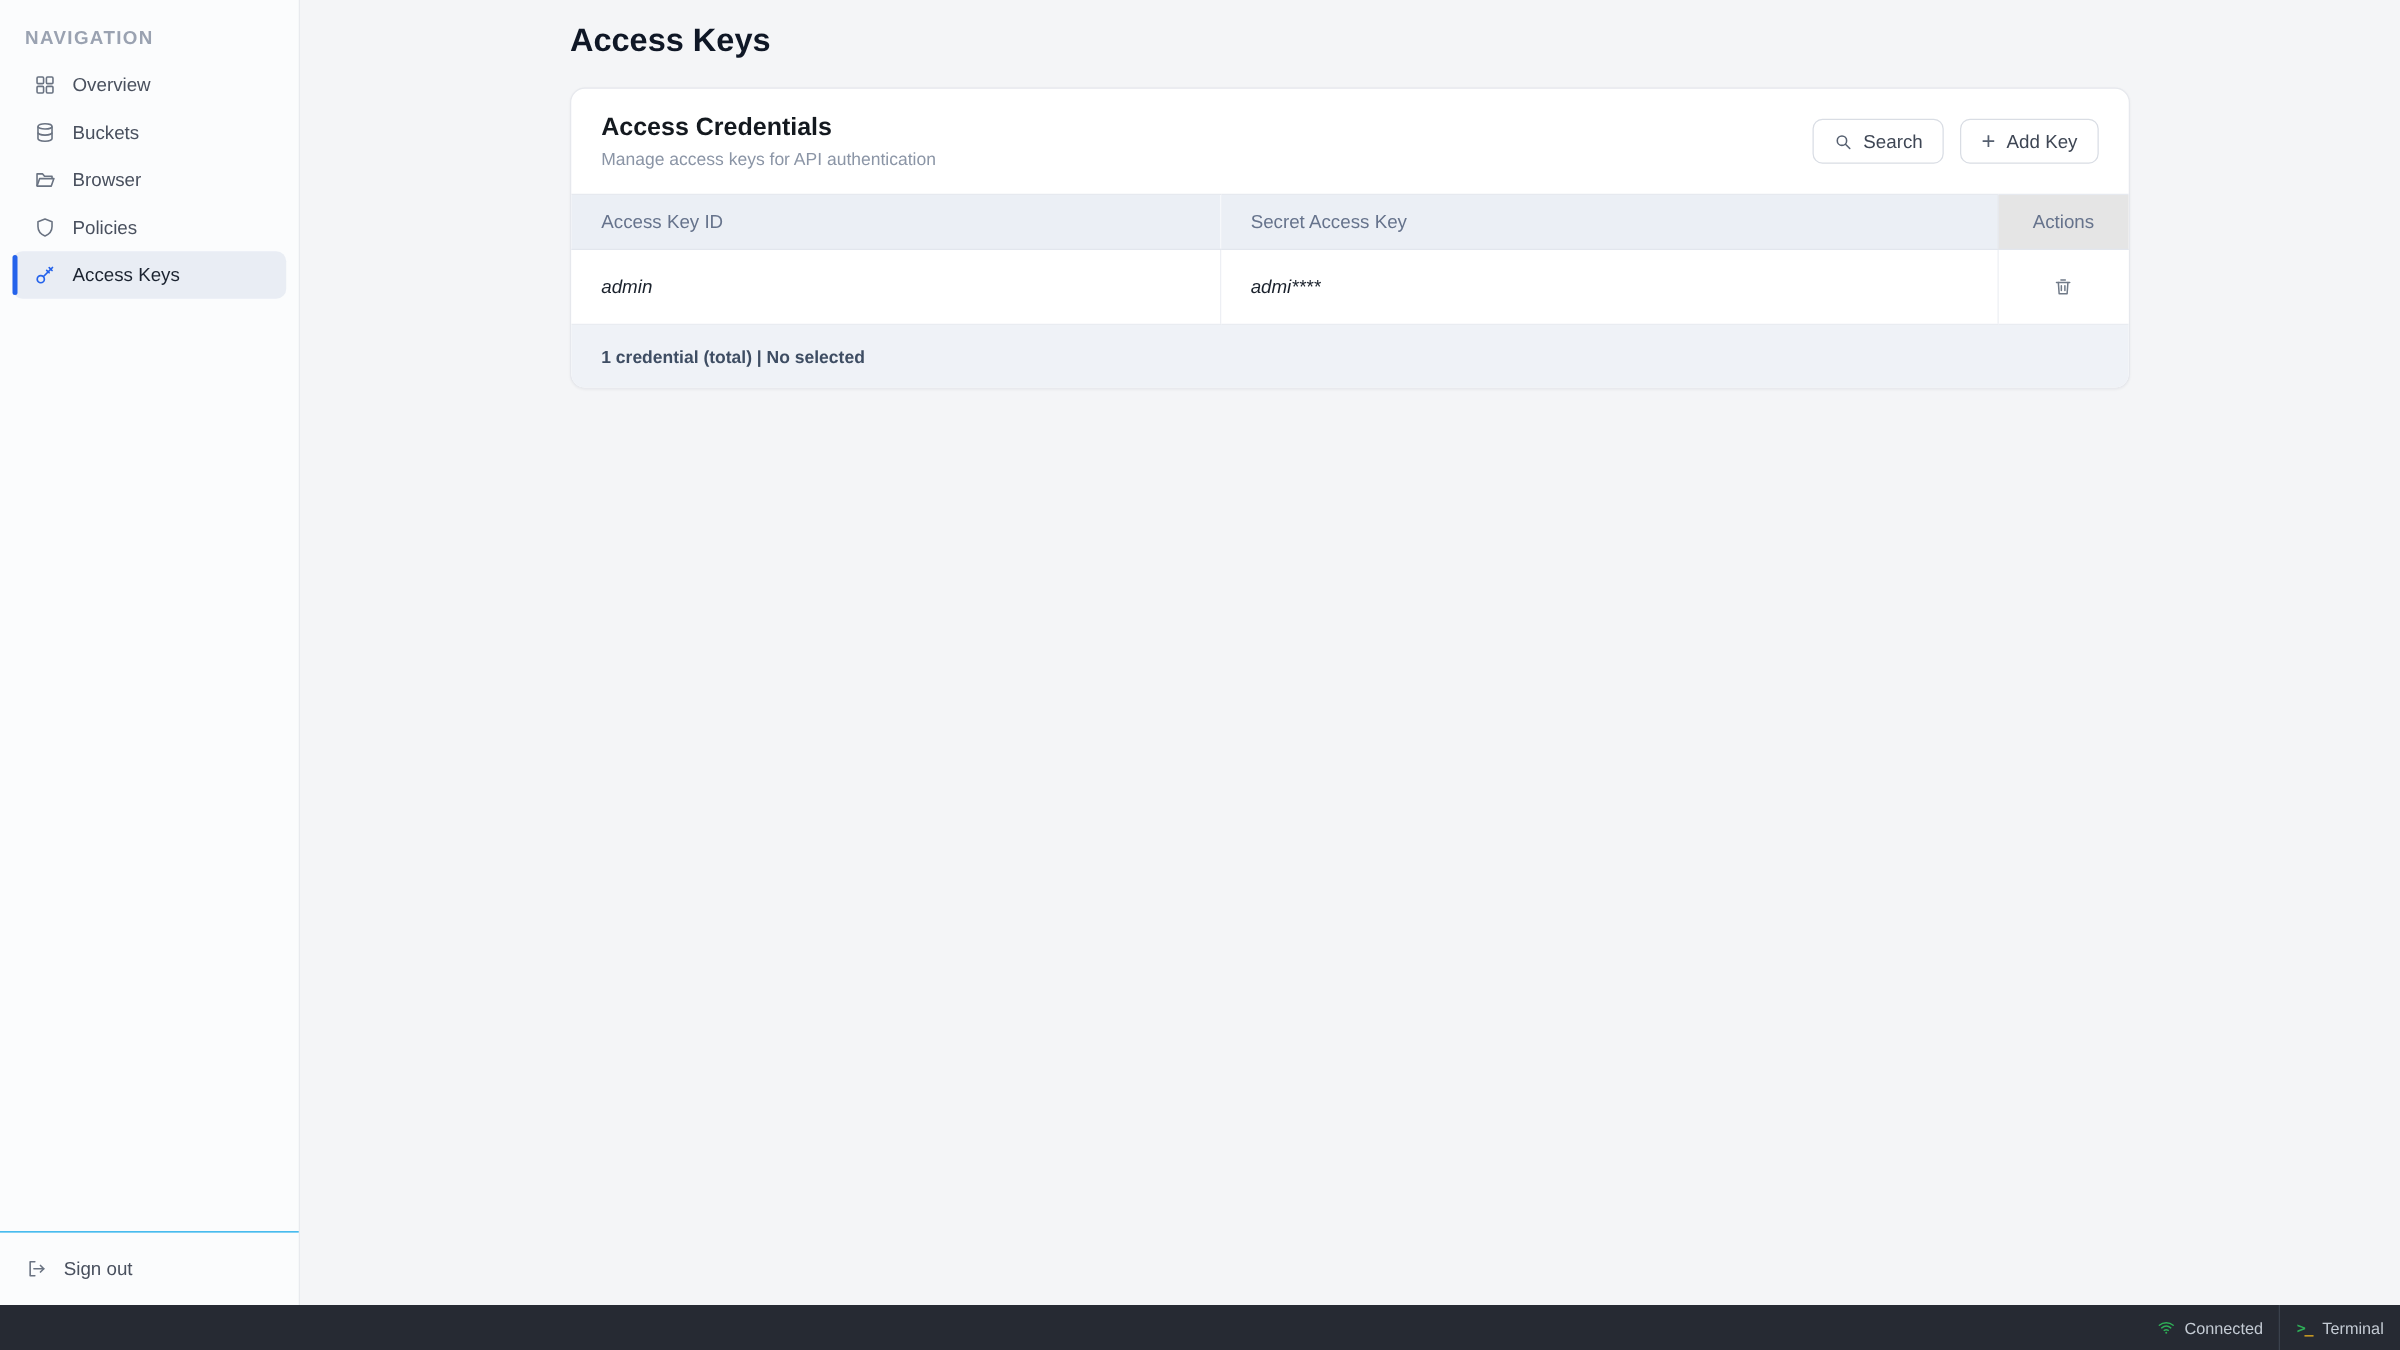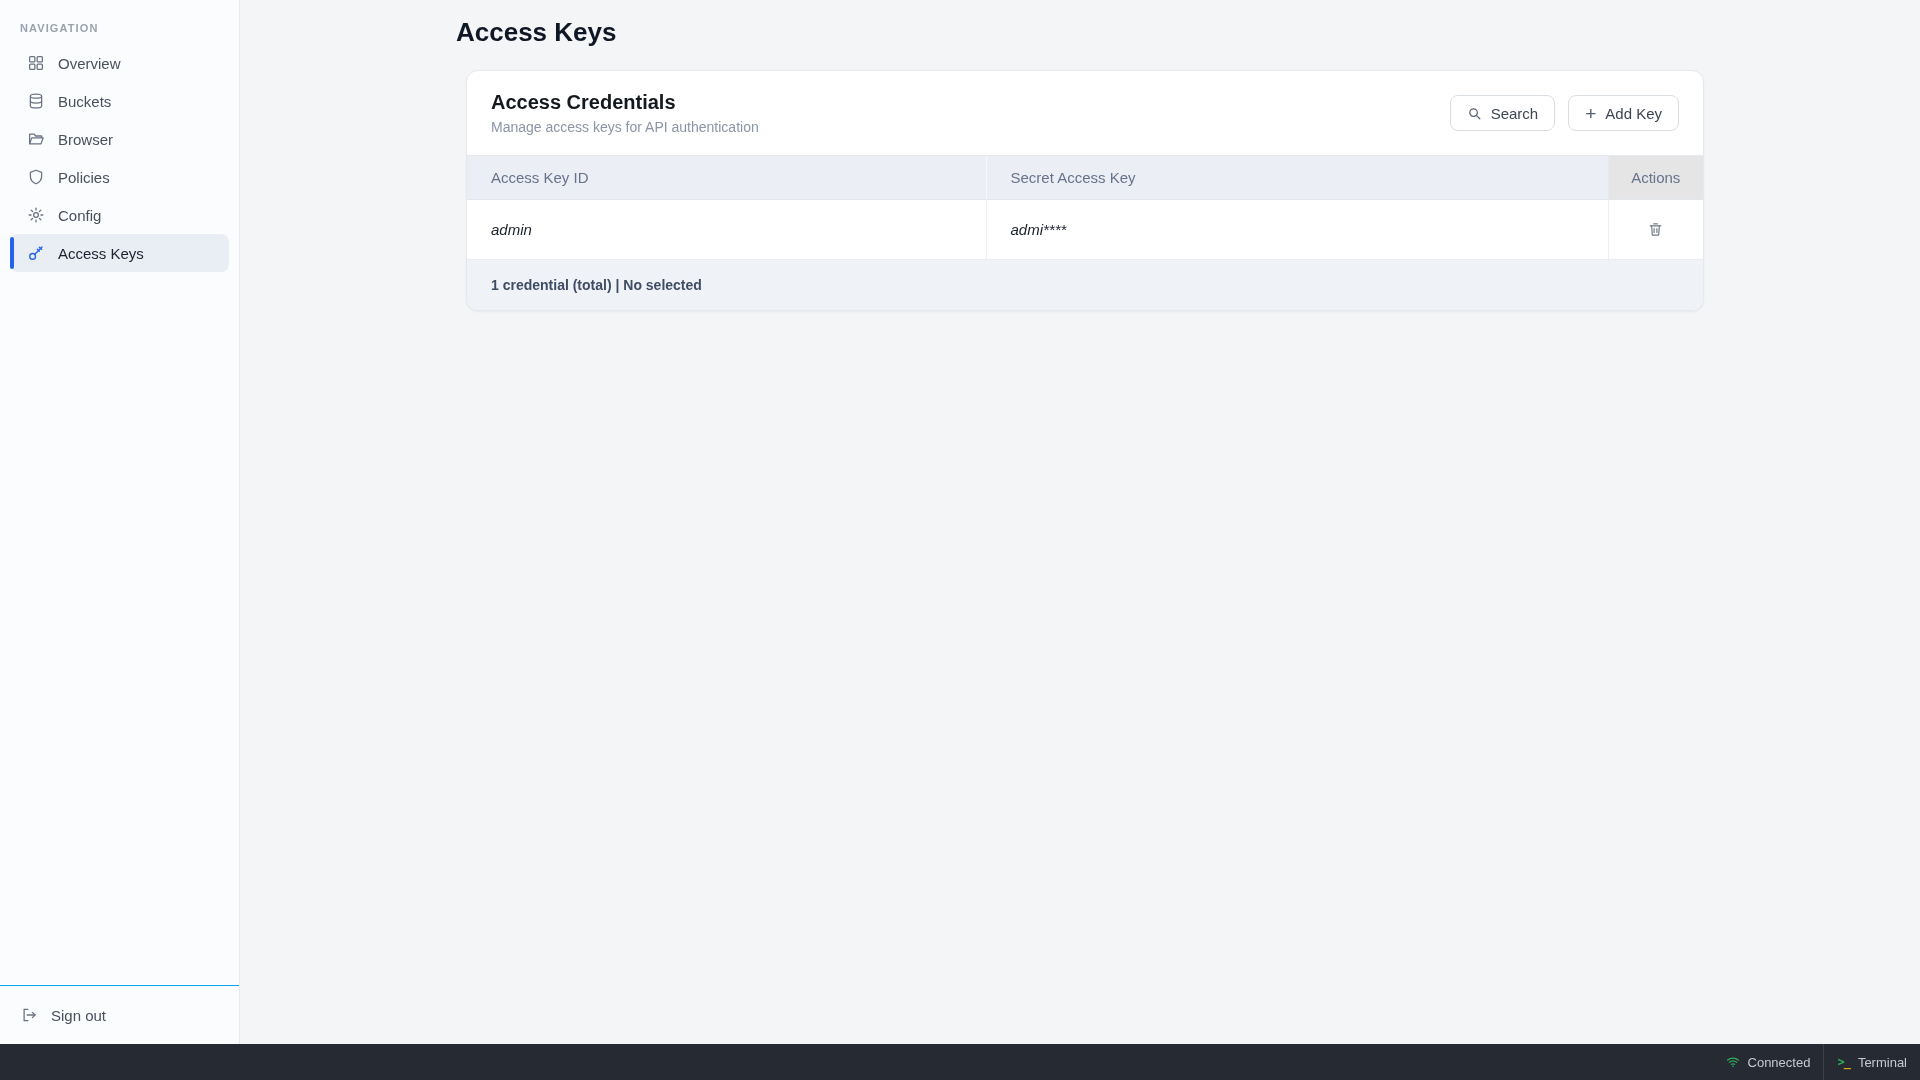--- a/index.html
+++ b/index.html
@@ -13,39 +13,39 @@
   body{font-family:"Liberation Sans","DejaVu Sans",sans-serif;background:#f4f5f7;}
   .app-root{width:1920px;height:1080px;display:flex;flex-direction:column;}
   .workspace{flex:1;display:flex;min-height:0;}
 
   
   .sidebar{width:240px;background:#fbfcfd;border-right:1px solid #e8eaee;display:flex;flex-direction:column;}
   .brand-row{display:flex;align-items:center;gap:14px;height:75px;padding:0 16px;border-bottom:1px solid #e8eaee;}
   .brand-logo{width:34px;height:34px;border-radius:9px;background:#e9ecf1;display:flex;align-items:center;justify-content:center;color:#3f4856;flex:none;}
   .brand-logo svg{width:18px;height:18px;}
   .brand-name{font-size:16px;font-weight:700;color:#151b26;letter-spacing:.1px;}
-  .nav-section-label{padding:22px 20px 10px;font-size:11px;font-weight:700;color:#9aa2b1;letter-spacing:1.1px;}
+  .nav-section-label{padding:22px 20px 10px;font-size:15px;font-weight:700;color:#9aa2b1;letter-spacing:1.1px;}
   .nav{padding:0 10px;display:flex;flex-direction:column;}
   .nav-item{position:relative;display:flex;align-items:center;gap:13px;height:38px;padding:0 10px 0 17px;border-radius:8px;color:#49505e;font-size:15px;cursor:pointer;}
   .nav-item .icon{width:18px;height:18px;color:#6a7382;display:flex;flex:none;}
   .nav-item .icon svg{width:18px;height:18px;}
   .nav-item.active{background:#e9edf4;color:#1b2330;font-weight:500;}
   .nav-item.active .icon{color:var(--accent-blue);}
   .nav-item.active::before{content:"";position:absolute;left:0;top:3px;bottom:3px;width:4px;border-radius:3px;background:var(--accent-blue);}
   .sidebar-spacer{flex:1;}
   .sidebar-footer{border-top:1px solid #0ea5e9;padding:12px 20px 12px;}
   .signout{display:flex;align-items:center;gap:13px;color:#49505e;font-size:15px;height:34px;cursor:pointer;}
   .signout .icon{width:18px;height:18px;color:#6a7382;display:flex;flex:none;}
   .signout .icon svg{width:18px;height:18px;}
 
   
   .main{flex:1;background:#f4f5f7;overflow:hidden;}
   .content{width:1248px;margin:0 auto;padding-top:14px;}
   .page-title{font-size:26px;line-height:36px;font-weight:700;color:#0f1726;}
-  .card{margin-top:20px;background:#ffffff;border:1px solid #e6e8ed;border-radius:12px;box-shadow:0 1px 2px rgba(16,24,40,.05);overflow:hidden;margin-left:10px;}
+  .card{margin-top:20px;background:#ffffff;border:1px solid #e6e8ed;border-radius:12px;box-shadow:0 1px 2px rgba(16,24,40,.05);overflow:hidden;}
   .card-header{display:flex;align-items:center;justify-content:space-between;height:84px;padding:0 24px;}
   .card-title{font-size:20px;font-weight:700;color:#14191f;}
   .card-subtitle{margin-top:5px;font-size:14px;color:#8b95a6;}
   .header-actions{display:flex;align-items:center;gap:13px;}
   .btn{display:flex;align-items:center;gap:9px;height:36px;padding:0 16px;background:#ffffff;border:1px solid #d9dde4;border-radius:8px;font-size:15px;color:#3e4654;cursor:pointer;font-family:inherit;}
   .btn .icon{display:flex;color:#566070;}
   .btn .icon svg{width:15px;height:15px;}
   .btn .plus{font-size:19px;line-height:1;color:#566070;font-weight:400;}
 
   table{width:100%;border-collapse:collapse;table-layout:fixed;}
@@ -112,29 +112,20 @@
           </span>
           <span>Browser</span>
         </div>
         <div class="nav-item">
           <span class="icon">
             <svg viewBox="0 0 24 24" fill="none" stroke="currentColor" stroke-width="1.7" stroke-linejoin="round">
               <path d="M12 3l7.5 2.8v5.2c0 4.6-3.2 8.3-7.5 10-4.3-1.7-7.5-5.4-7.5-10V5.8z"></path>
             </svg>
           </span>
           <span>Policies</span>
-        </div>
-        <div class="nav-item">
-          <span class="icon">
-            <svg viewBox="0 0 24 24" fill="none" stroke="currentColor" stroke-width="1.7">
-              <circle cx="12" cy="12" r="3.2"></circle>
-              <path d="M12 2.8v2.6M12 18.6v2.6M2.8 12h2.6M18.6 12h2.6M5.5 5.5l1.9 1.9M16.6 16.6l1.9 1.9M18.5 5.5l-1.9 1.9M7.4 16.6l-1.9 1.9" stroke-linecap="round"></path>
-            </svg>
-          </span>
-          <span>Config</span>
         </div>
         <div class="nav-item active">
           <span class="icon">
             <svg viewBox="0 0 24 24" fill="none" stroke="currentColor" stroke-width="1.8" stroke-linecap="round">
               <circle cx="7.5" cy="16.5" r="3.8"></circle>
               <path d="M10.4 13.6L20 4"></path>
               <path d="M16.5 4.2l3 3"></path>
               <path d="M13.8 7l2.6 2.6"></path>
             </svg>
           </span>

